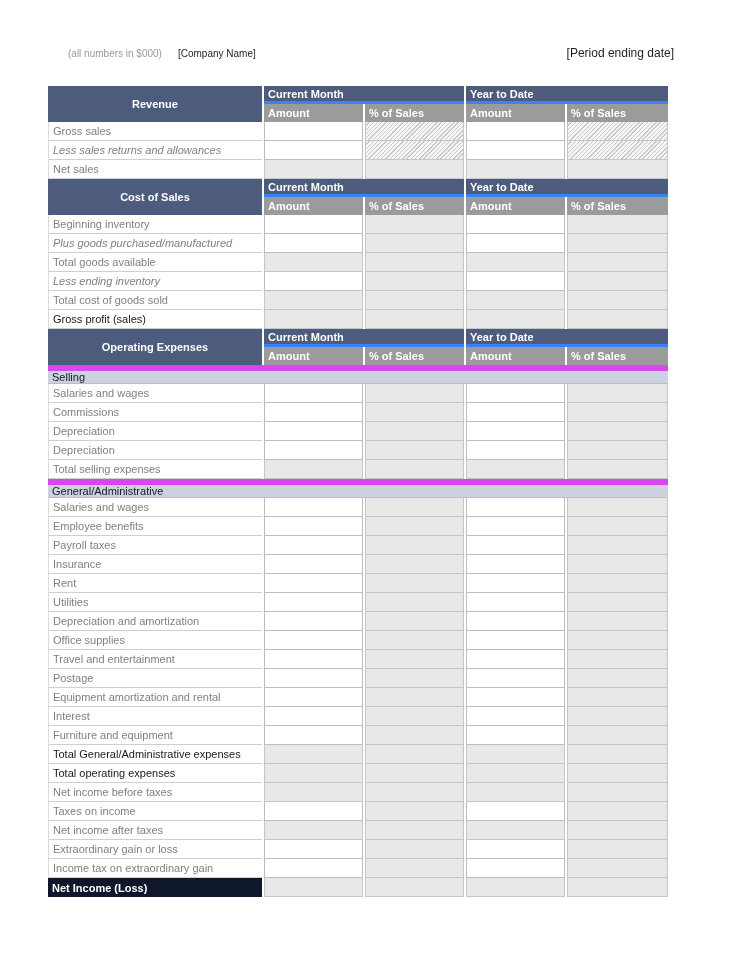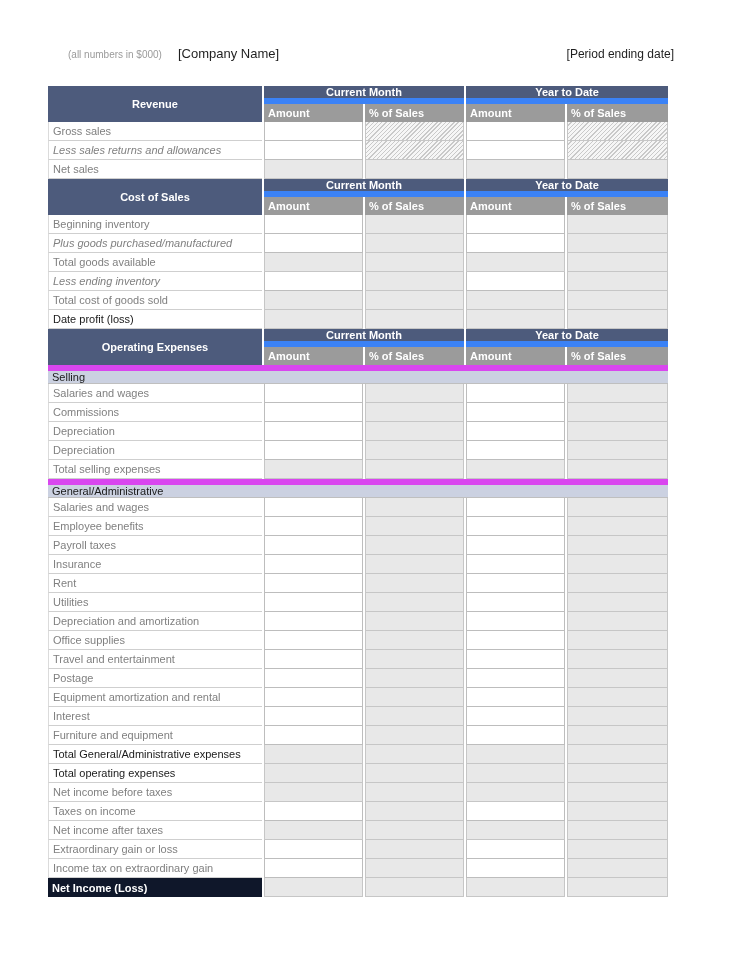--- a/index.html
+++ b/index.html
@@ -3,37 +3,37 @@
 <meta charset="utf-8">
 <style>
   * { margin:0; padding:0; box-sizing:border-box; }
   html,body { width:736px; height:970px; background:#ffffff;
     font-family:"Liberation Sans", sans-serif; }
   .sheet { position:absolute; left:46px; top:46px; width:628px; }
 
   .titlebar { display:flex; align-items:baseline; height:32px; margin-bottom:8px; }
   .title   { font-size:26px; color:#1f1f1f; }
   .note    { font-size:10px; color:#9a9a9a; margin-left:22px; white-space:nowrap; }
-  .company { font-size:13px; color:#1f1f1f; margin-left:16px; white-space:nowrap; }
+  .company { font-size:10px; color:#1f1f1f; margin-left:16px; white-space:nowrap; }
   .period  { font-size:12px; color:#1f1f1f; margin-left:auto; white-space:nowrap; }
 
   table { border-collapse:separate; border-spacing:2px 0; table-layout:fixed; }
   col.c-label { width:214px; }
   col.c-amt1  { width:99px; }
   col.c-pct1  { width:99px; }
   col.c-amt2  { width:99px; }
   col.c-pct2  { width:101px; }
 
   td { height:19px; font-size:11px; padding:0 4px; overflow:hidden;
        white-space:nowrap; vertical-align:middle; }
 
   
   td.sec-label  { background:#4D5B7C; color:#ffffff; font-weight:bold;text-align:center; }
   td.group-head { background:#4D5B7C; color:#ffffff; font-weight:bold;
-                  text-align:center; border-bottom:6px solid #3b82f6; height:18px; }
+                  border-bottom:3px solid #3b82f6; height:18px; }
   td.sub-head   { background:#9B9B9B; color:#ffffff; font-weight:bold; height:18px;margin-top:30px; }
 
   
   td.lbl { color:#808080; border-bottom:1px solid #CFCFCF;
            border-left:1px solid #DBDBDB; background:#ffffff;margin-left:24px; }
   td.lbl.italic { font-style:italic; }
   td.lbl.total  { color:#1a1a1a; }
   td.lbl.netincome { background:#0f172a; color:#ffffff; font-weight:bold;
                      border:none; }
 
@@ -145,21 +145,21 @@
           <td class="cell-calc"></td>
         </tr>
         <tr>
           <td class="lbl">Total cost of goods sold</td>
           <td class="cell-calc"></td>
           <td class="cell-calc"></td>
           <td class="cell-calc"></td>
           <td class="cell-calc"></td>
         </tr>
         <tr>
-          <td class="lbl total">Date profit (loss)</td>
+          <td class="lbl total">Gross profit (sales)</td>
           <td class="cell-calc"></td>
           <td class="cell-calc"></td>
           <td class="cell-calc"></td>
           <td class="cell-calc"></td>
         </tr>
         <tr>
           <td class="sec-label" rowspan="2">Operating Expenses</td>
           <td class="group-head" colspan="2">Current Month</td>
           <td class="group-head" colspan="2">Year to Date</td>
         </tr>

